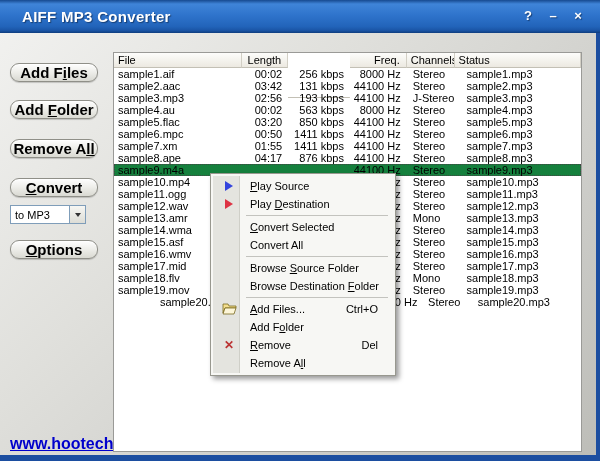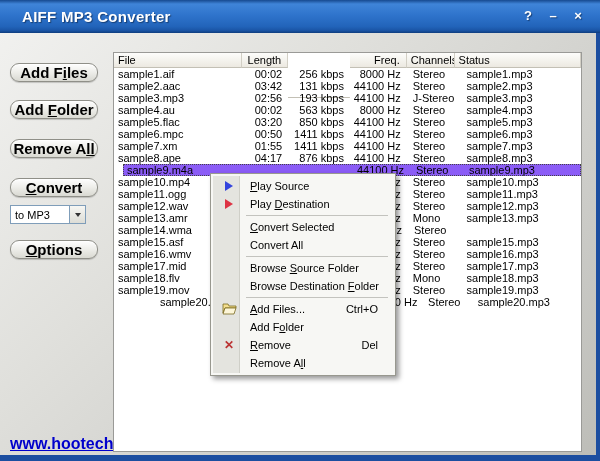--- a/index.html
+++ b/index.html
@@ -64,21 +64,21 @@
   }
   .thead { display:flex; height:15px; }
   .hcell {
     background:linear-gradient(180deg,#fdfdfb,#ece9e1);
     border-right:1px solid #d2cfc5; border-bottom:1px solid #c3c0b5;
     font-size:11px; line-height:14px; color:#000; white-space:nowrap; overflow:hidden;
   }
   .hcell.left  { text-align:left;  padding-left:4px; }
   .hcell.right { text-align:right; padding-right:6px; }
   .trow { display:flex; height:12px; }
-  .trow.sel { background:#8b5cf6; outline:1px dotted #444; outline-offset:-1px;margin-left:9px; }
+  .trow.sel { background:#15803d; outline:1px dotted #444; outline-offset:-1px; }
   .cell {
     font-size:11px; line-height:12px; color:#000;
     white-space:nowrap; overflow:hidden;
   }
   .cell.left  { text-align:left; }
   .cell.right { text-align:right; padding-right:6px; }
   .cell.fcol  { padding-left:4px; }
   .cell.chcol { padding-left:6px; }
   .cell.stcol { padding-left:12px; }
   
@@ -253,20 +253,21 @@
             <div class="cell right" style="width: 57px;">8000 Hz</div>
             <div class="cell left chcol" style="width: 48px;">Mono</div>
             <div class="cell left stcol" style="width: 127px;">sample13.mp3</div>
           </div>
           <div class="trow">
             <div class="cell left fcol" style="width: 129px;">sample14.wma</div>
             <div class="cell right" style="width: 46px;"></div>
             <div class="cell right" style="width: 62px;"></div>
             <div class="cell right" style="width: 57px;">44100 Hz</div>
             <div class="cell left chcol" style="width: 48px;">Stereo</div>
+            <div class="cell left stcol" style="width: 127px;">sample14.mp3</div>
           </div>
           <div class="trow">
             <div class="cell left fcol" style="width: 129px;">sample15.asf</div>
             <div class="cell right" style="width: 46px;"></div>
             <div class="cell right" style="width: 62px;"></div>
             <div class="cell right" style="width: 57px;">44100 Hz</div>
             <div class="cell left chcol" style="width: 48px;">Stereo</div>
             <div class="cell left stcol" style="width: 127px;">sample15.mp3</div>
           </div>
           <div class="trow">

